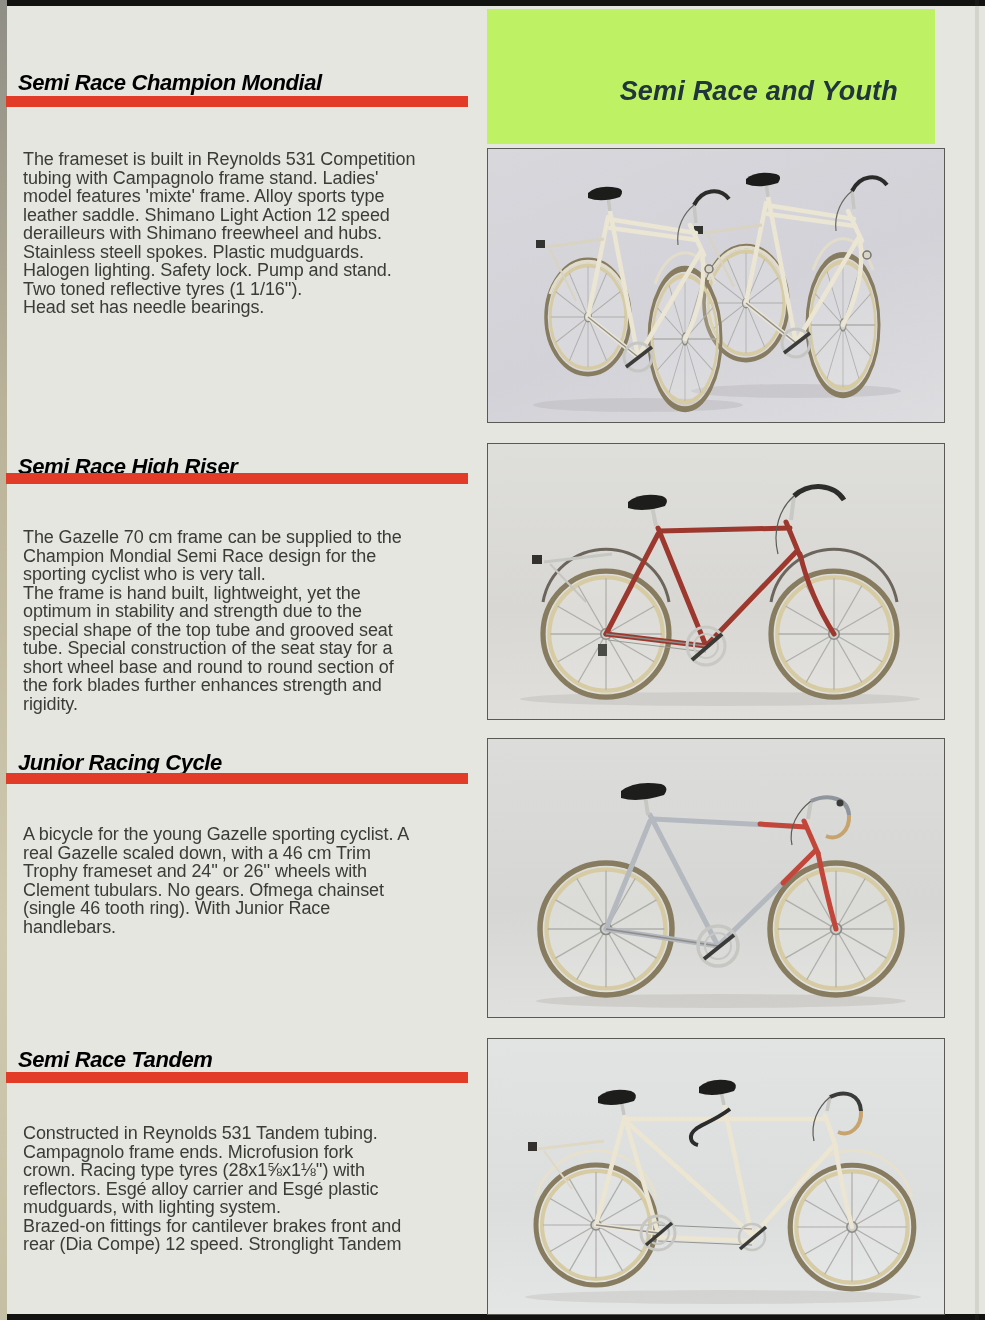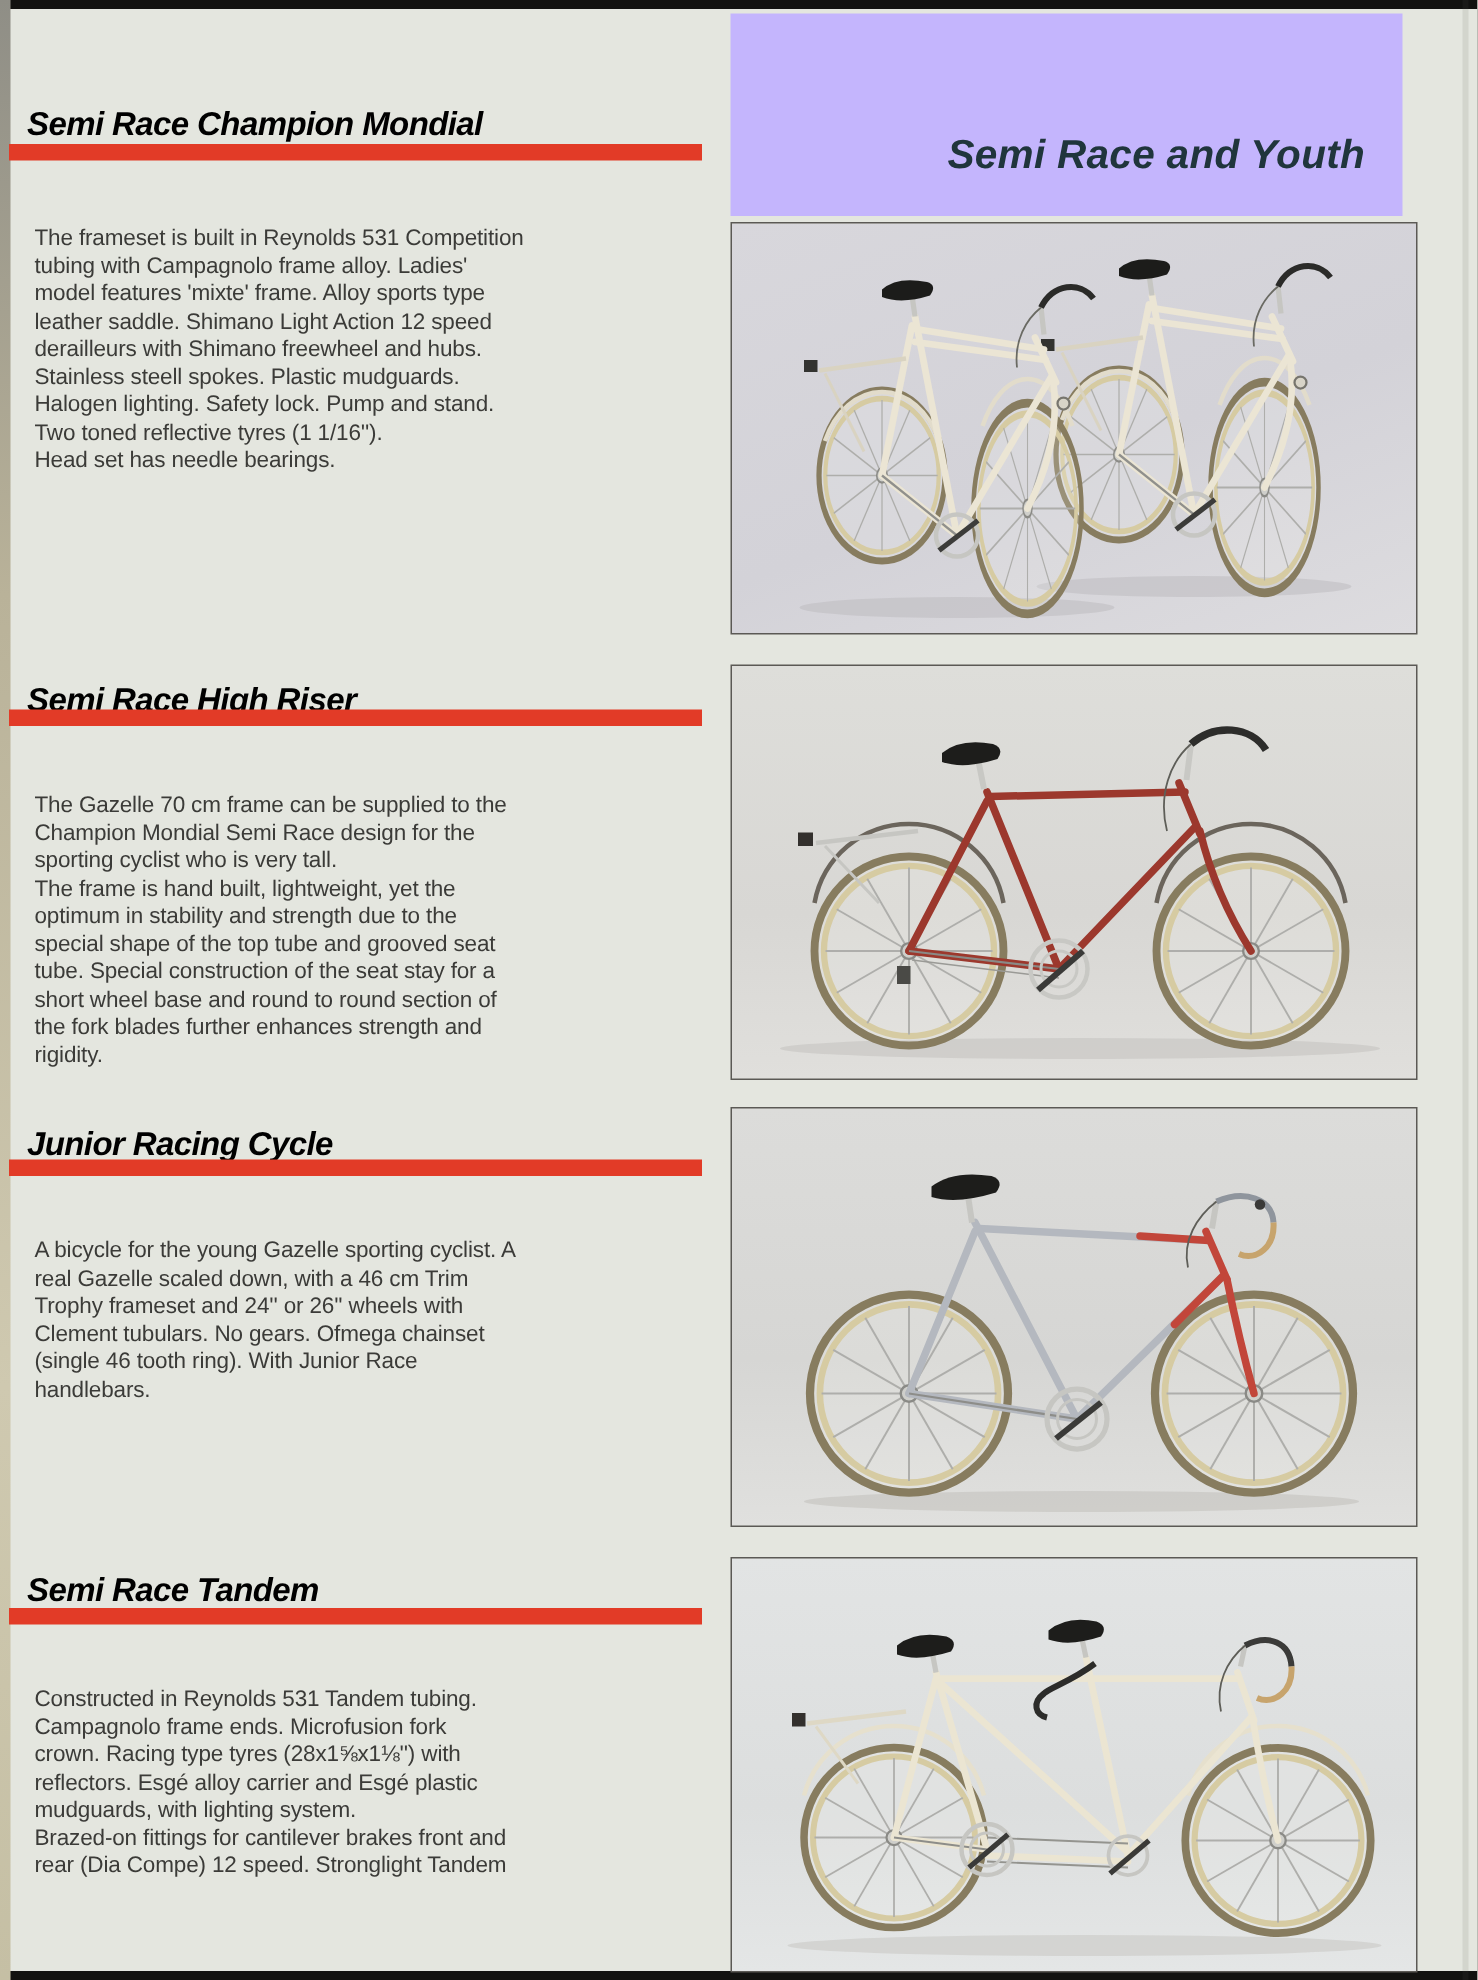--- a/index.html
+++ b/index.html
@@ -15,27 +15,27 @@
     background:linear-gradient(180deg,#8f8e86 0%,#b9b299 30%,#cfc9b0 70%,#c5bfa4 100%);}
   .edge-right{left:975px;top:0;width:4px;height:1320px;background:rgba(90,92,84,0.12);}
 
   .heading{
     position:absolute;left:18px;width:460px;
     font-weight:700;font-size:22px;line-height:34px;
     letter-spacing:-0.4px;color:#000000;white-space:nowrap;font-style:italic;
   }
   .rule{position:absolute;left:6px;width:462px;height:11px;background:#e23b27;}
   .body{position:absolute;left:23px;width:345px;color:#3b3b38;}
-  .bl{font-size:15px;line-height:18.5px;letter-spacing:-0.1px;white-space:nowrap;}
+  .bl{font-size:18px;line-height:18.5px;letter-spacing:-0.1px;white-space:nowrap;}
 
   .banner{
     position:absolute;left:487px;top:9px;width:448px;height:135px;
-    background:#c4b5fd;
+    background:#bef264;
     display:flex;justify-content:flex-end;align-items:flex-end;
-    padding:0;box-sizing:border-box;
+    padding:12px;box-sizing:border-box;
   }
   .banner-title{
     font-style:italic;font-weight:700;font-size:27px;letter-spacing:0.2px;
     color:#20353c;margin:0 25px 25px 0;white-space:nowrap;
   }
 
   .photo{position:absolute;left:487px;width:456px;border:1px solid #5b5955;box-sizing:content-box;}
   .photo svg{display:block;}
   .ph1{top:148px;height:273px;background:linear-gradient(160deg,#d8d7dc 0%,#d3d2d8 55%,#dddcdf 100%);}
   .ph2{top:443px;height:275px;background:linear-gradient(180deg,#dededa 0%,#d8d7d4 60%,#e0dfdc 100%);}
@@ -100,21 +100,21 @@
   </svg>
 
   <div class="banner">
     <div class="banner-title">Semi Race and Youth</div>
   </div>
 
   <div class="heading" style="top:66px">Semi Race Champion Mondial</div>
   <div class="rule" style="top:96px"></div>
   <div class="body" style="top:150px">
     <div class="bl">The frameset is built in Reynolds 531 Competition</div>
-    <div class="bl">tubing with Campagnolo frame alloy. Ladies'</div>
+    <div class="bl">tubing with Campagnolo frame stand. Ladies'</div>
     <div class="bl">model features 'mixte' frame. Alloy sports type</div>
     <div class="bl">leather saddle. Shimano Light Action 12 speed</div>
     <div class="bl">derailleurs with Shimano freewheel and hubs.</div>
     <div class="bl">Stainless steell spokes. Plastic mudguards.</div>
     <div class="bl">Halogen lighting. Safety lock. Pump and stand.</div>
     <div class="bl">Two toned reflective tyres (1 1/16'').</div>
     <div class="bl">Head set has needle bearings.</div>
   </div>
 
   <div class="photo ph1">

